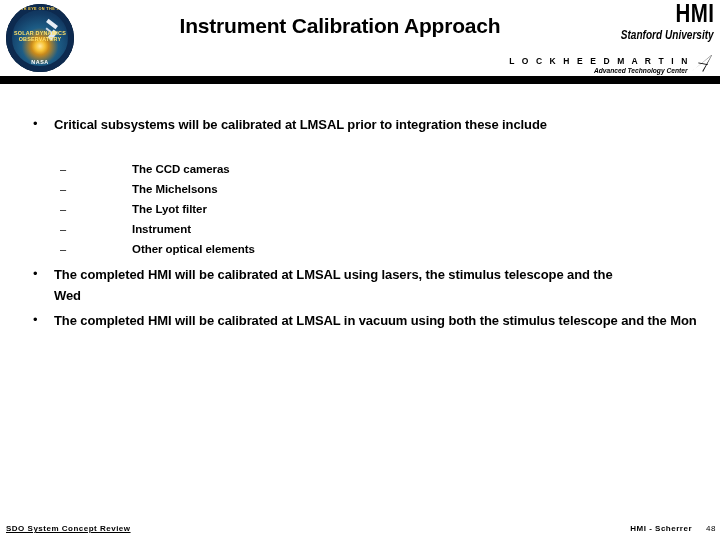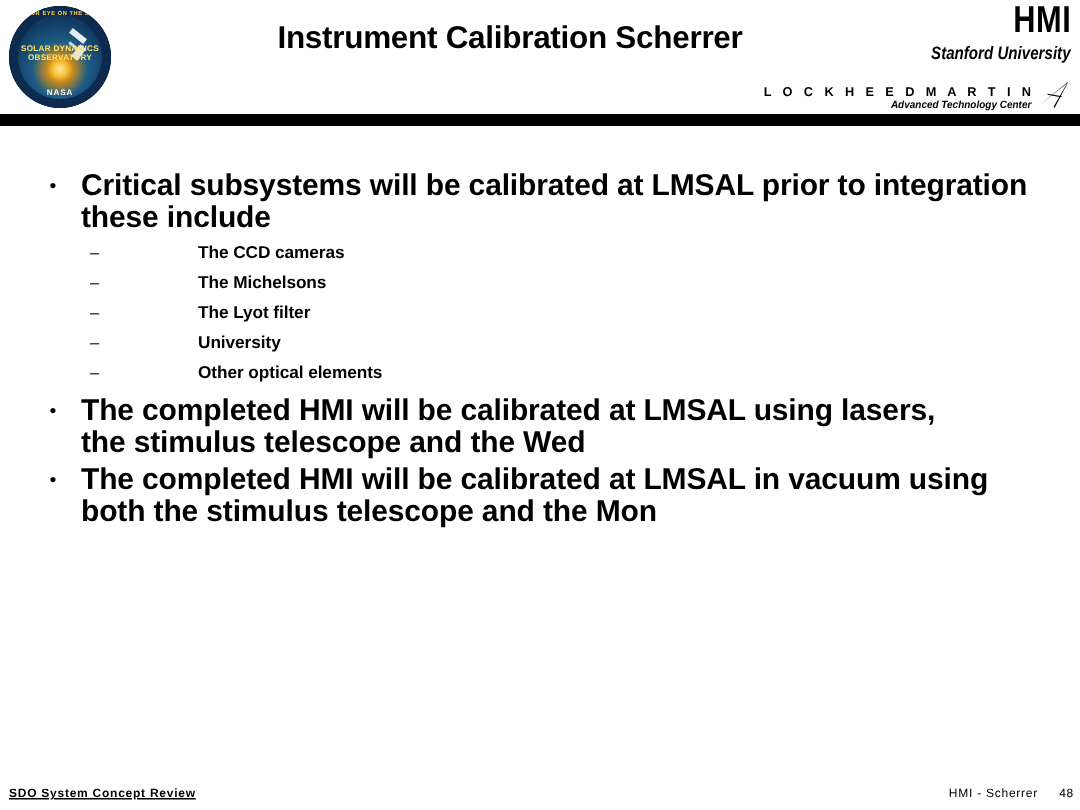--- a/index.html
+++ b/index.html
@@ -211,21 +211,21 @@
     width: 26px;
     flex: 0 0 26px;
     font-size: 13px;
     line-height: 19px;
     color: #000;
     text-align: left;
     padding-left: 5px;
     box-sizing: border-box;
   }
   .l1 .txt {
-    font-size: 20px;
+    font-size: 13px;
     font-weight: bold;
     line-height: 21px;
     color: #000;
     letter-spacing: -0.1px;
   }
 
   .l2 {
     position: absolute;
     display: flex;
     align-items: flex-start;
@@ -255,21 +255,21 @@
     font-weight: bold;
     letter-spacing: 0.5px;
     color: #000;
     text-decoration: underline;
   }
   .footer-right {
     position: absolute;
     right: 28px;
     top: 524px;
     font-size: 8px;
-    font-weight: normal;
+    font-weight: bold;
     letter-spacing: 0.5px;
     color: #000;
     text-align: right;
   }
   .footer-page {
     position: absolute;
     right: 4px;
     top: 524px;
     font-size: 8px;
     font-weight: normal;
@@ -286,21 +286,21 @@
 
     <div class="sdo-logo">
       <div class="sdo-ring"></div>
       <div class="sdo-ringtext">YOUR EYE ON THE SUN</div>
       <div class="sdo-sat"></div>
       <div class="sdo-sat2"></div>
       <div class="sdo-core">SOLAR DYNAMICS OBSERVATORY</div>
       <div class="sdo-nasa">NASA</div>
     </div>
 
-    <div class="slide-title">Instrument Calibration Scherrer</div>
+    <div class="slide-title">Instrument Calibration Approach</div>
 
     <div class="hmi-wordmark">HMI</div>
     <div class="stanford">Stanford University</div>
 
     <div class="lm-block">
       <div class="lm-name">L O C K H E E D   M A R T I N</div>
       <div class="lm-atc">Advanced Technology Center</div>
       <svg class="lm-star" viewBox="0 0 24 24">
         <path d="M2 19 L22 3 L21.2 3.2 L3 18.2 Z" fill="#000"></path>
         <path d="M22 3 L13 20 L12.4 19.1 L21.5 3.4 Z" fill="#000"></path>
@@ -328,21 +328,21 @@
       <div class="txt">The Michelsons</div>
     </div>
 
     <div class="l2" style="left:60px; top:104px; width:420px;">
       <div class="marker">–</div>
       <div class="txt">The Lyot filter</div>
     </div>
 
     <div class="l2" style="left:60px; top:124px; width:420px;">
       <div class="marker">–</div>
-      <div class="txt">University</div>
+      <div class="txt">Instrument</div>
     </div>
 
     <div class="l2" style="left:60px; top:144px; width:420px;">
       <div class="marker">–</div>
       <div class="txt">Other optical elements</div>
     </div>
 
     <div class="l1" style="left:28px; top:168px; width:600px;">
       <div class="marker">•</div>
       <div class="txt">The completed HMI will be calibrated at LMSAL using lasers, the stimulus telescope and the Wed</div>

